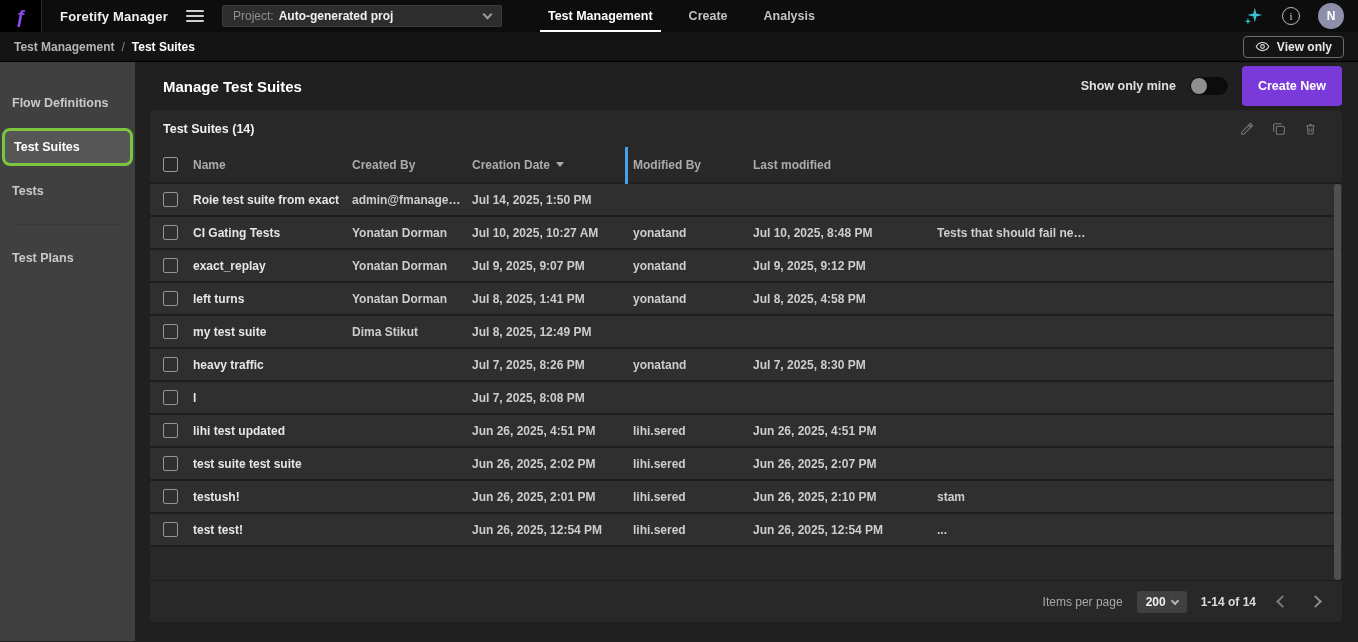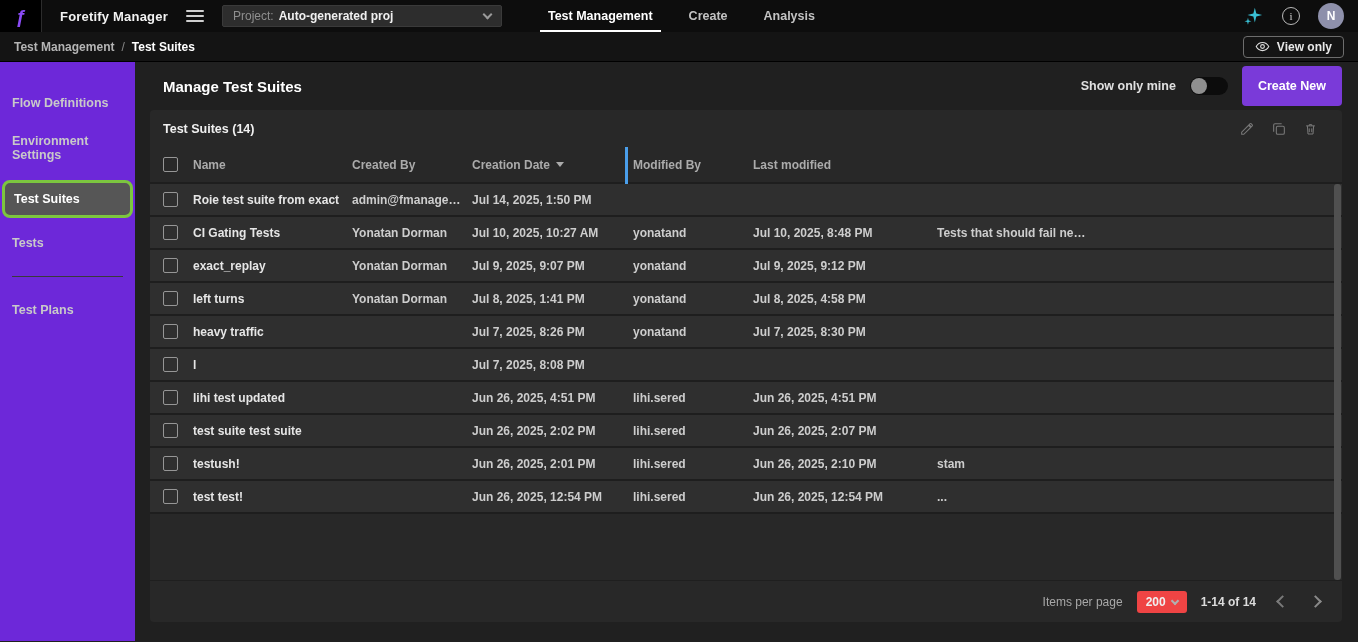--- a/index.html
+++ b/index.html
@@ -38,21 +38,21 @@
     border-bottom:1px solid #000; }
   .breadcrumb { display:flex; align-items:center; gap:7px; font-size:12px; }
   .crumb { color:#b5b5b5; font-weight:700; cursor:pointer; }
   .crumb-sep { color:#8a8a8a; }
   .crumb.current { color:#ffffff; cursor:default; }
   .view-only-btn { margin-left:auto; height:22px; display:flex; align-items:center; gap:7px; padding:0 11px;
     border:1px solid #6d6d6d; border-radius:4px; background:transparent; color:#e8e8e8; font-size:12px; font-weight:600; cursor:pointer; }
 
   
   .content { display:flex; height:579px; }
-  .sidebar { width:135px; background:#6d28d9; padding-top:22px; flex-shrink:0; }
+  .sidebar { width:135px; background:#404040; padding-top:22px; flex-shrink:0; }
   .sb-item { color:#c9c9c9; font-size:12.5px; font-weight:700; padding:12px 12px; cursor:pointer; }
   .sb-item.selected { background:#565656; color:#ffffff; border:3px solid #7cc63f; border-radius:8px;
     margin:6px 2px; padding:9px 9px; }
   .sb-divider { height:1px; background:#3a3a3a; margin:14px 12px 14px 12px; }
   .main { flex:1; background:#202020; display:flex; flex-direction:column; }
 
   
   .main-header { height:48px; display:flex; align-items:center; padding:0 16px 0 28px; }
   .page-title { color:#ffffff; font-size:15px; font-weight:700; }
   .header-controls { margin-left:auto; display:flex; align-items:center; gap:14px; }
@@ -91,21 +91,21 @@
   .cell { color:#cdcdcd; font-size:12px; font-weight:700; white-space:nowrap; overflow:hidden; text-overflow:ellipsis; padding-right:10px; }
   .cell-name { color:#e6e6e6; }
   .cell-modified_by { padding-left:8px; }
   .cb { width:15px; height:15px; border:1.5px solid #969696; border-radius:2px; background:transparent; display:inline-block; cursor:pointer; }
 
   .scroll-thumb { position:absolute; right:1px; top:74px; width:7px; height:396px; background:#505050; border-radius:3px; }
 
   .panel-footer { margin-top:auto; height:42px; display:flex; align-items:center; justify-content:flex-end;
     gap:14px; padding-right:22px; border-top:1px solid #1f1f1f; }
   .ipp-label { color:#a8a8a8; font-size:12px; }
-  .ipp-select { width:50px; height:22px; background:#ef4444; border-radius:3px; display:flex; align-items:center;
+  .ipp-select { width:50px; height:22px; background:#404040; border-radius:3px; display:flex; align-items:center;
     justify-content:center; gap:6px; color:#f0f0f0; font-size:12px; font-weight:700; cursor:pointer; }
   .ipp-select .chev { width:6px; height:6px; border-color:#b0b0b0; margin-top:-2px; }
   .range-text { color:#dcdcdc; font-size:12px; font-weight:700; }
   .pg-chev { width:9px; height:9px; border-left:2px solid #7a7a7a; border-bottom:2px solid #7a7a7a; display:inline-block; cursor:pointer; }
   .pg-prev { transform:rotate(45deg); margin-left:8px; }
   .pg-next { transform:rotate(225deg); margin-left:10px; border-color:#8a8a8a; }
 </style>
 </head>
 <body>
 
@@ -151,21 +151,20 @@
       <circle cx="12" cy="12" r="3" fill="none" stroke="#dddddd" stroke-width="1.8"></circle>
     </svg>
     <span>View only</span>
   </button>
 </div>
 
 <div class="content">
 
   <aside class="sidebar">
       <div class="sb-item">Flow Definitions</div>
-      <div class="sb-item">Environment Settings</div>
       <div class="sb-item selected">Test Suites</div>
       <div class="sb-item">Tests</div>
       <div class="sb-divider"></div>
       <div class="sb-item">Test Plans</div>
     </aside>
 
   <main class="main">
     <div class="main-header">
       <h1 class="page-title">Manage Test Suites</h1>
       <div class="header-controls">
@@ -247,20 +246,29 @@
             <span class="cb"></span>
             <span class="cell cell-name">left turns</span>
             <span class="cell cell-created_by">Yonatan Dorman</span>
             <span class="cell cell-creation_date">Jul 8, 2025, 1:41 PM</span>
             <span class="cell cell-modified_by">yonatand</span>
             <span class="cell cell-last_modified">Jul 8, 2025, 4:58 PM</span>
             <span class="cell cell-description"></span>
           </div>
           <div class="trow">
             <span class="cb"></span>
+            <span class="cell cell-name">my test suite</span>
+            <span class="cell cell-created_by">Dima Stikut</span>
+            <span class="cell cell-creation_date">Jul 8, 2025, 12:49 PM</span>
+            <span class="cell cell-modified_by"></span>
+            <span class="cell cell-last_modified"></span>
+            <span class="cell cell-description"></span>
+          </div>
+          <div class="trow">
+            <span class="cb"></span>
             <span class="cell cell-name">heavy traffic</span>
             <span class="cell cell-created_by"></span>
             <span class="cell cell-creation_date">Jul 7, 2025, 8:26 PM</span>
             <span class="cell cell-modified_by">yonatand</span>
             <span class="cell cell-last_modified">Jul 7, 2025, 8:30 PM</span>
             <span class="cell cell-description"></span>
           </div>
           <div class="trow">
             <span class="cb"></span>
             <span class="cell cell-name">l</span>

